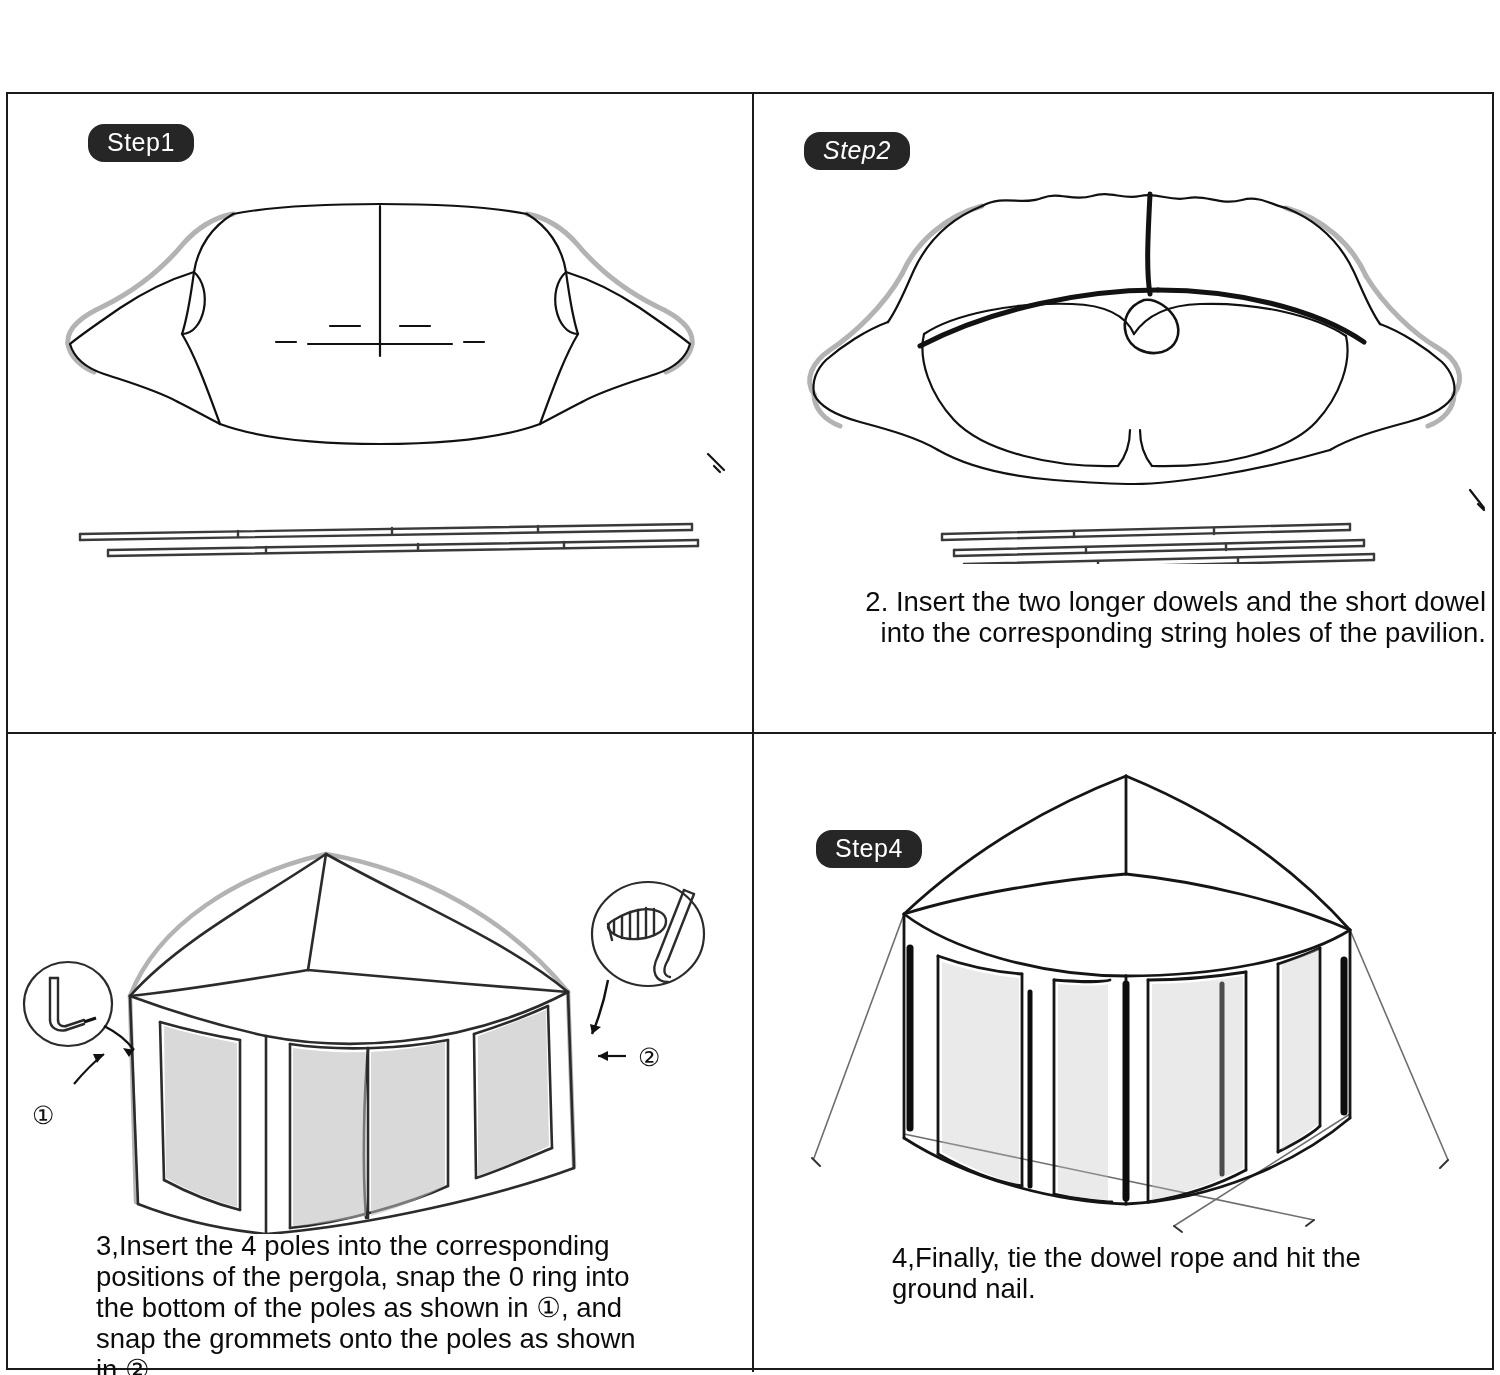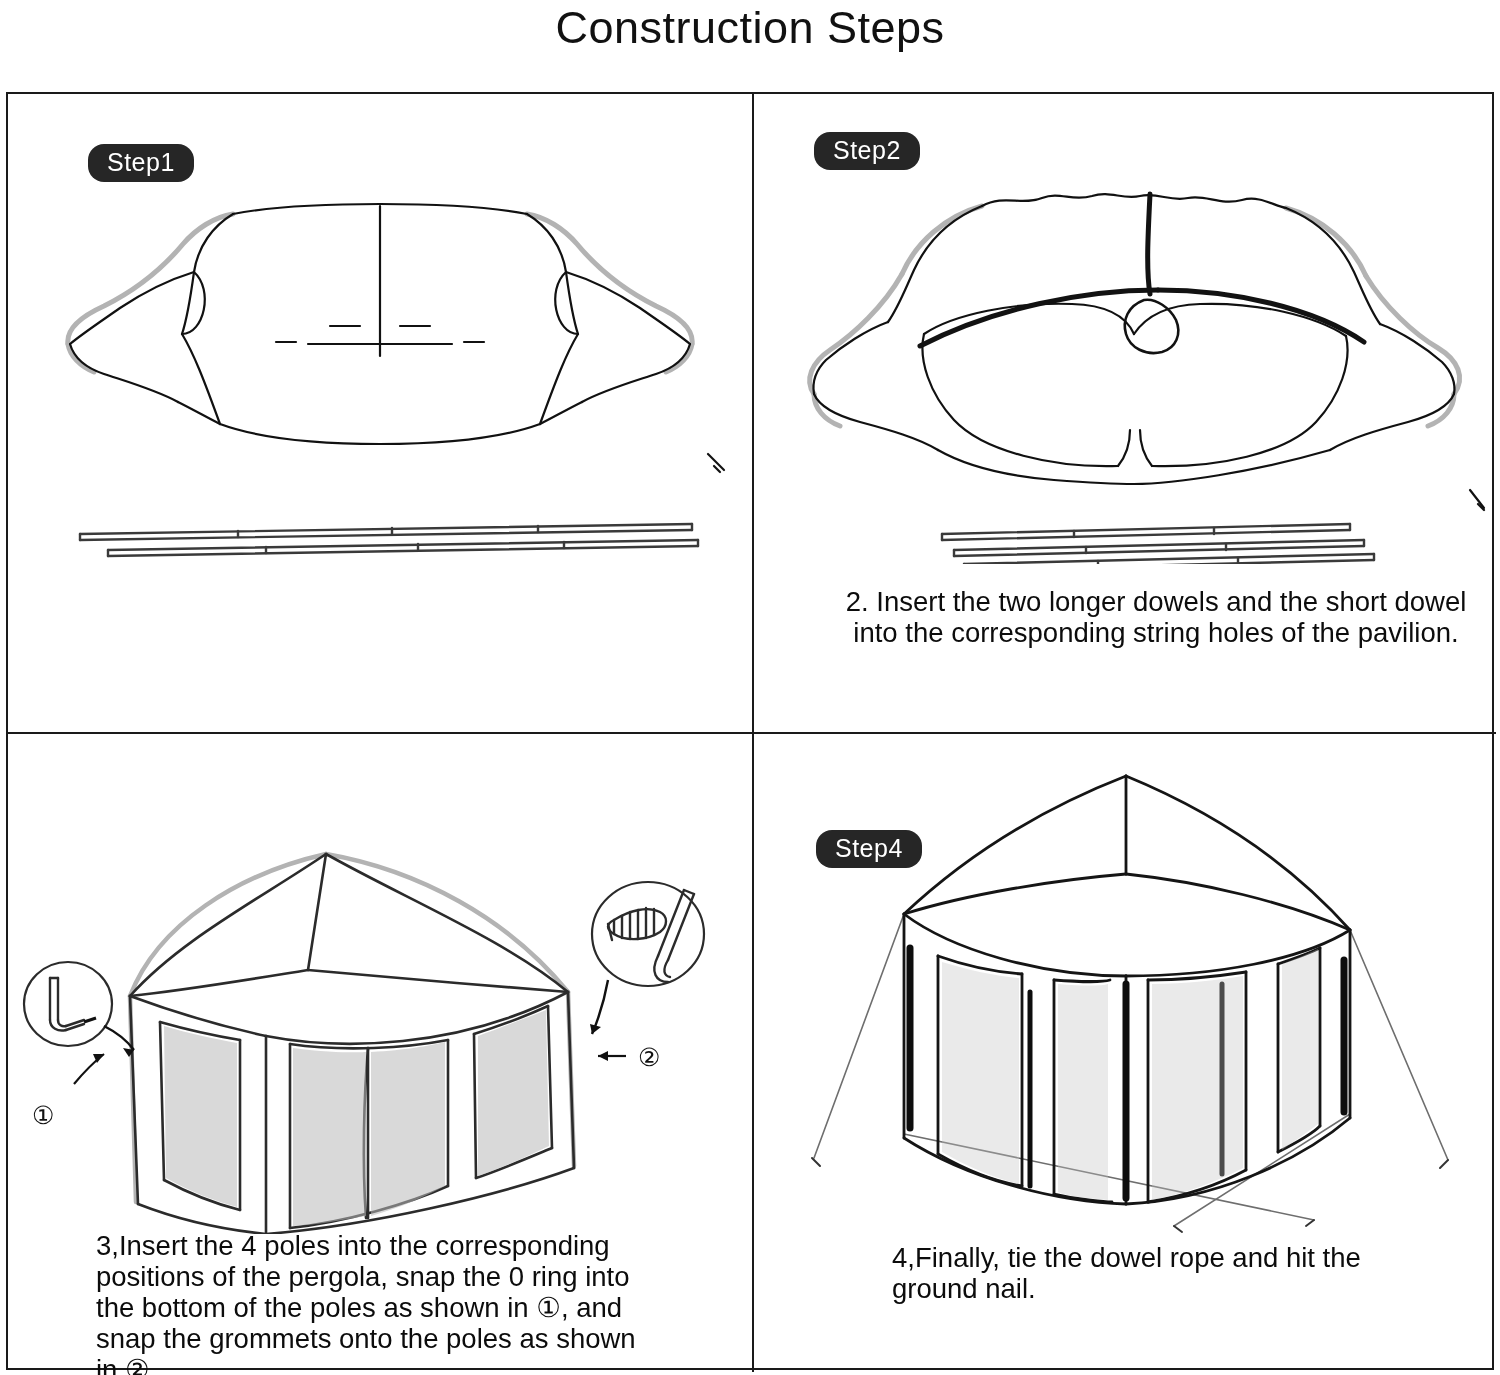--- a/index.html
+++ b/index.html
@@ -68,53 +68,52 @@
   .step-badge {
     position: absolute;
     background: #262626;
     color: #ffffff;
     font-size: 25px;
     border-radius: 16px;
     padding: 5px 19px 7px 19px;
     letter-spacing: 0.5px;
     line-height: 1.05;
   }
-  .badge-1 { top: 50px;  left: 80px; }
-  .badge-2 { top: 38px;  left: 60px; }
+  .badge-1 { top: 30px;  left: 80px; }
+  .badge-2 { top: 38px;  left: 50px; font-style: italic; }
   .badge-4 { top: 96px;  left: 62px; }
 
   .caption {
     position: absolute;
     font-size: 27.5px;
     line-height: 1.13;
     color: #0c0c0c;
     white-space: pre-line;
   }
   .cap-1 { top: 492px; left: 62px;  width: 640px; }
-  .cap-2 { top: 492px; left: 72px;  width: 660px; text-align: center; }
+  .cap-2 { top: 492px; left: 72px;  width: 660px; text-align: right; }
   .cap-3 { top: 496px; left: 88px;  width: 580px; }
   .cap-4 { top: 508px; left: 138px; width: 560px; }
 
   .art {
     position: absolute;
     top: 0;
     left: 0;
   }
   .circ-num {
     position: absolute;
     font-size: 25px;
     color: #111;
   }
 </style>
 </head>
 <body>
 
 <div class="page">
 
-  <div class="page-title">Construction Steps</div>
 
   <div class="grid">
     <div class="vline"></div>
     <div class="hline"></div>
 
     <div class="cell cell-1">
 
       <div class="step-badge badge-1">Step1</div>
 
       <svg class="art" width="744" height="470" viewBox="0 0 744 470">

